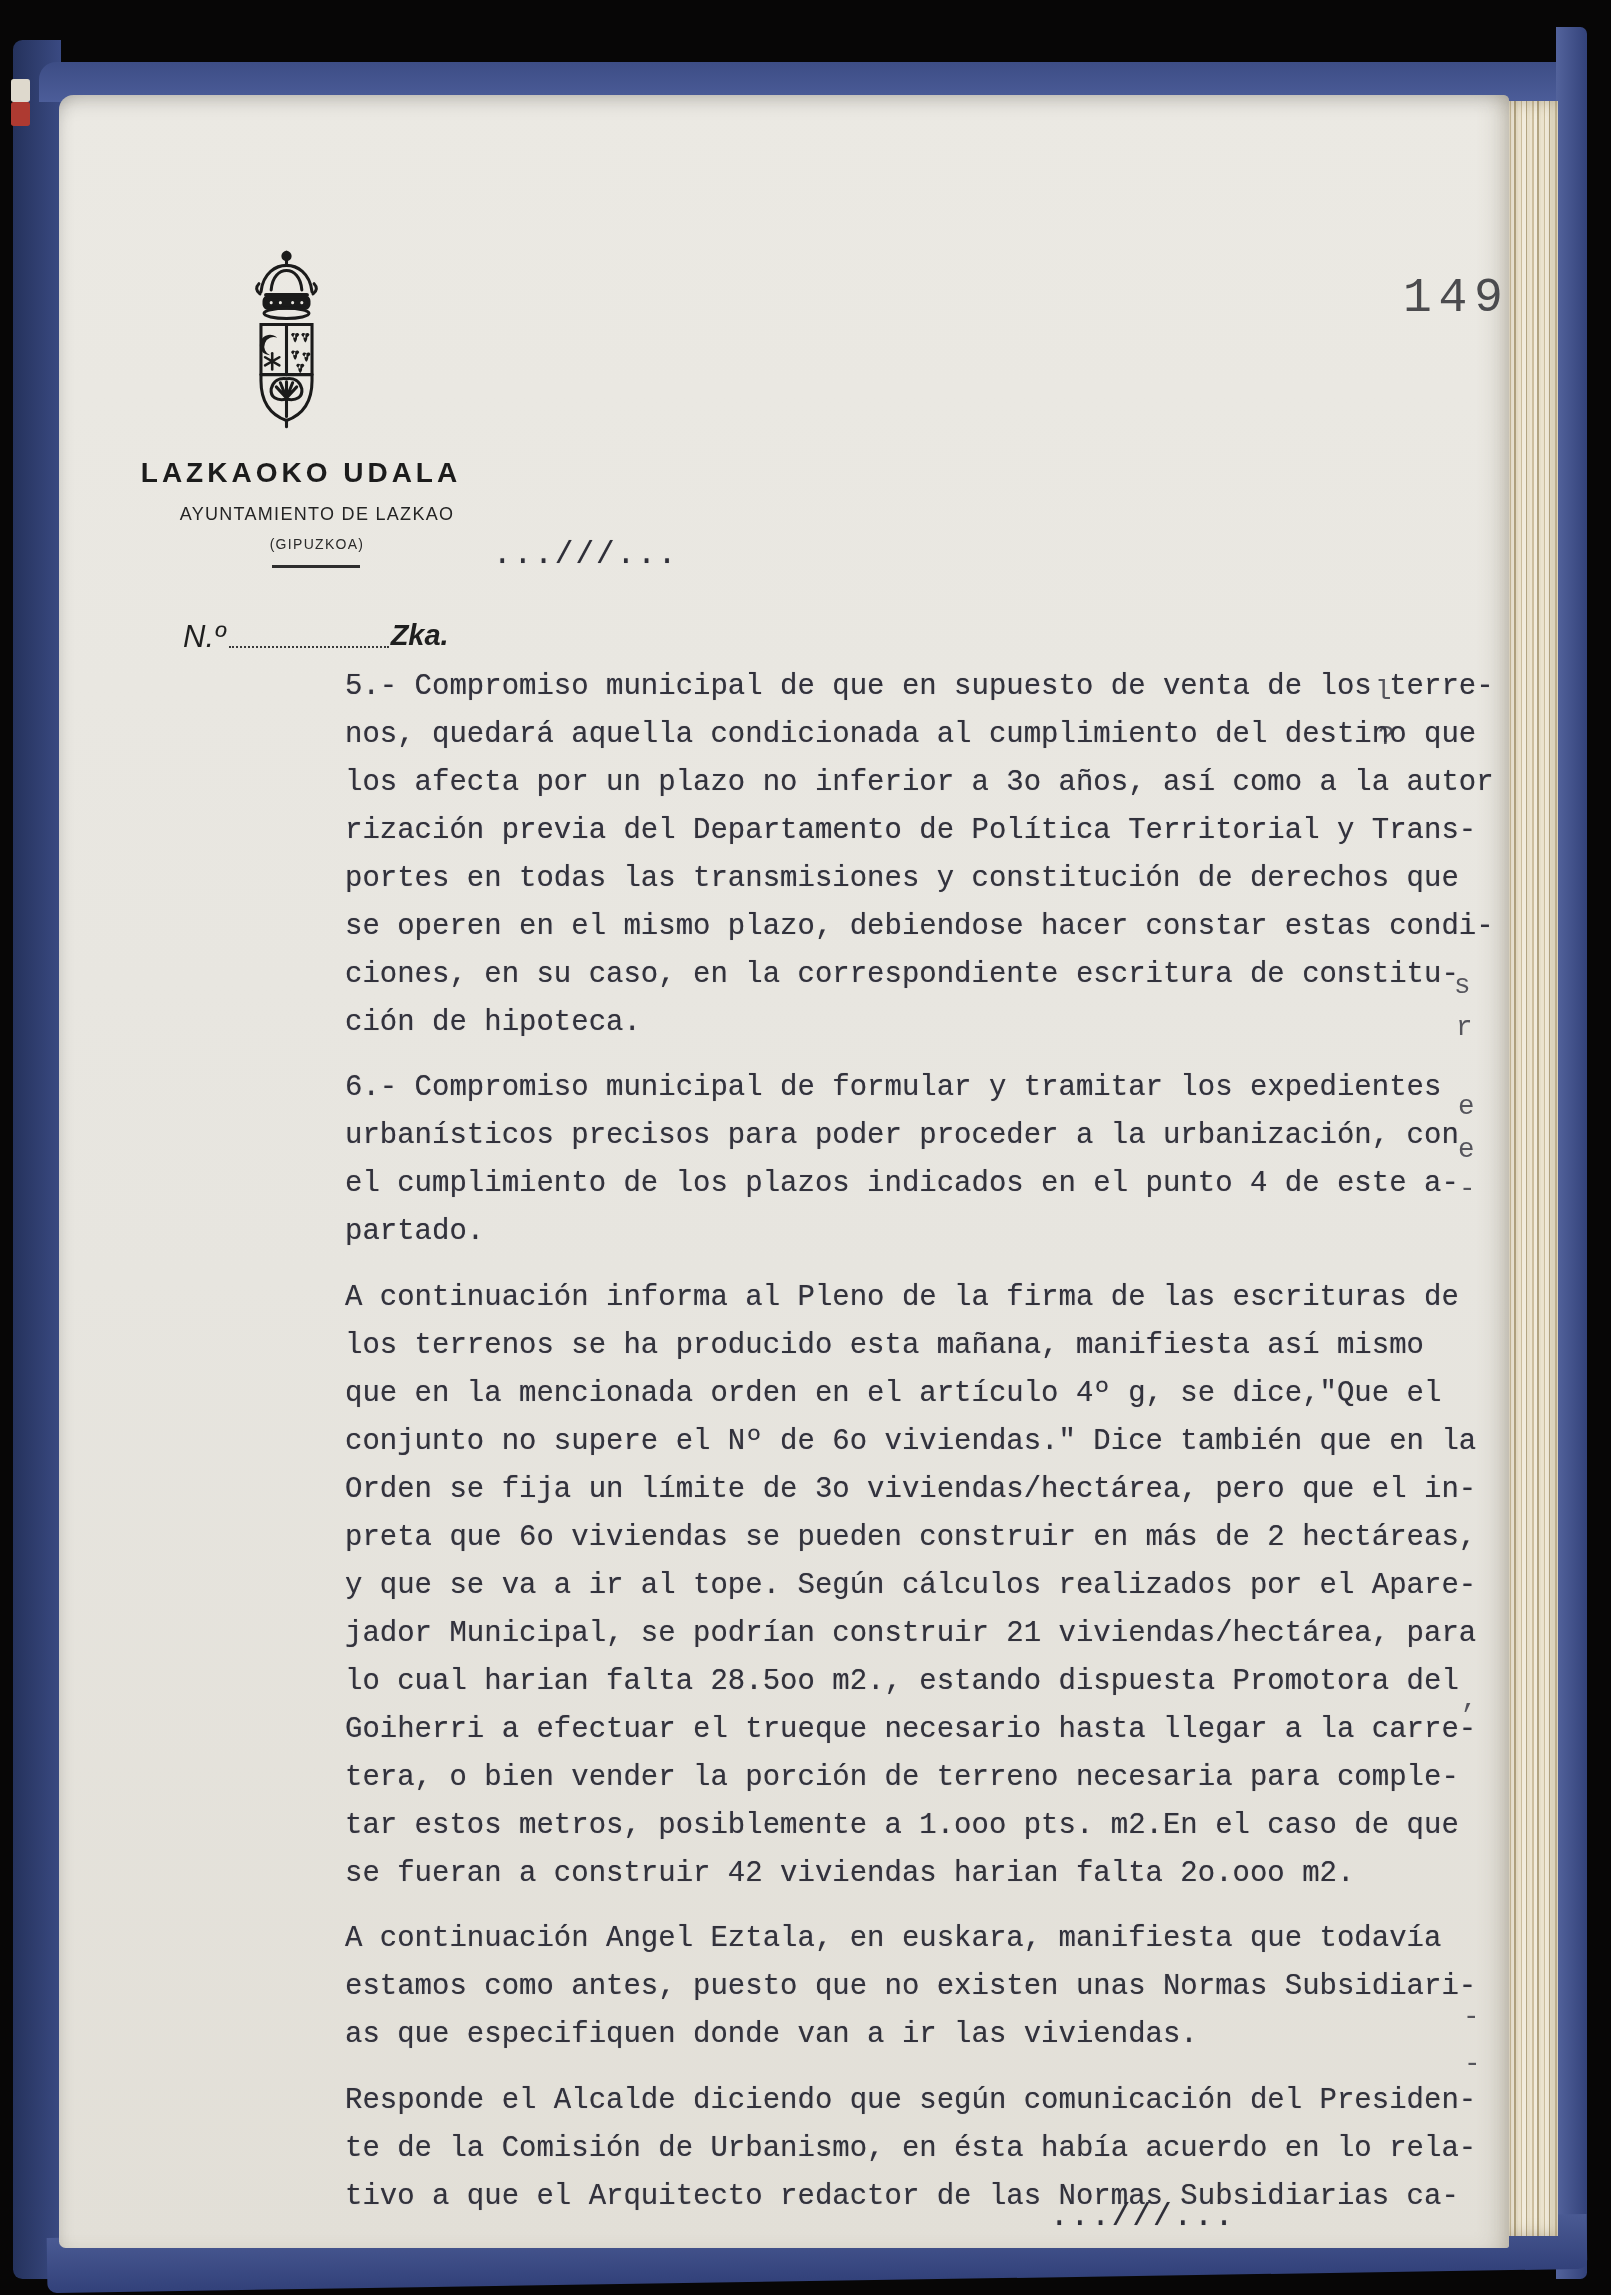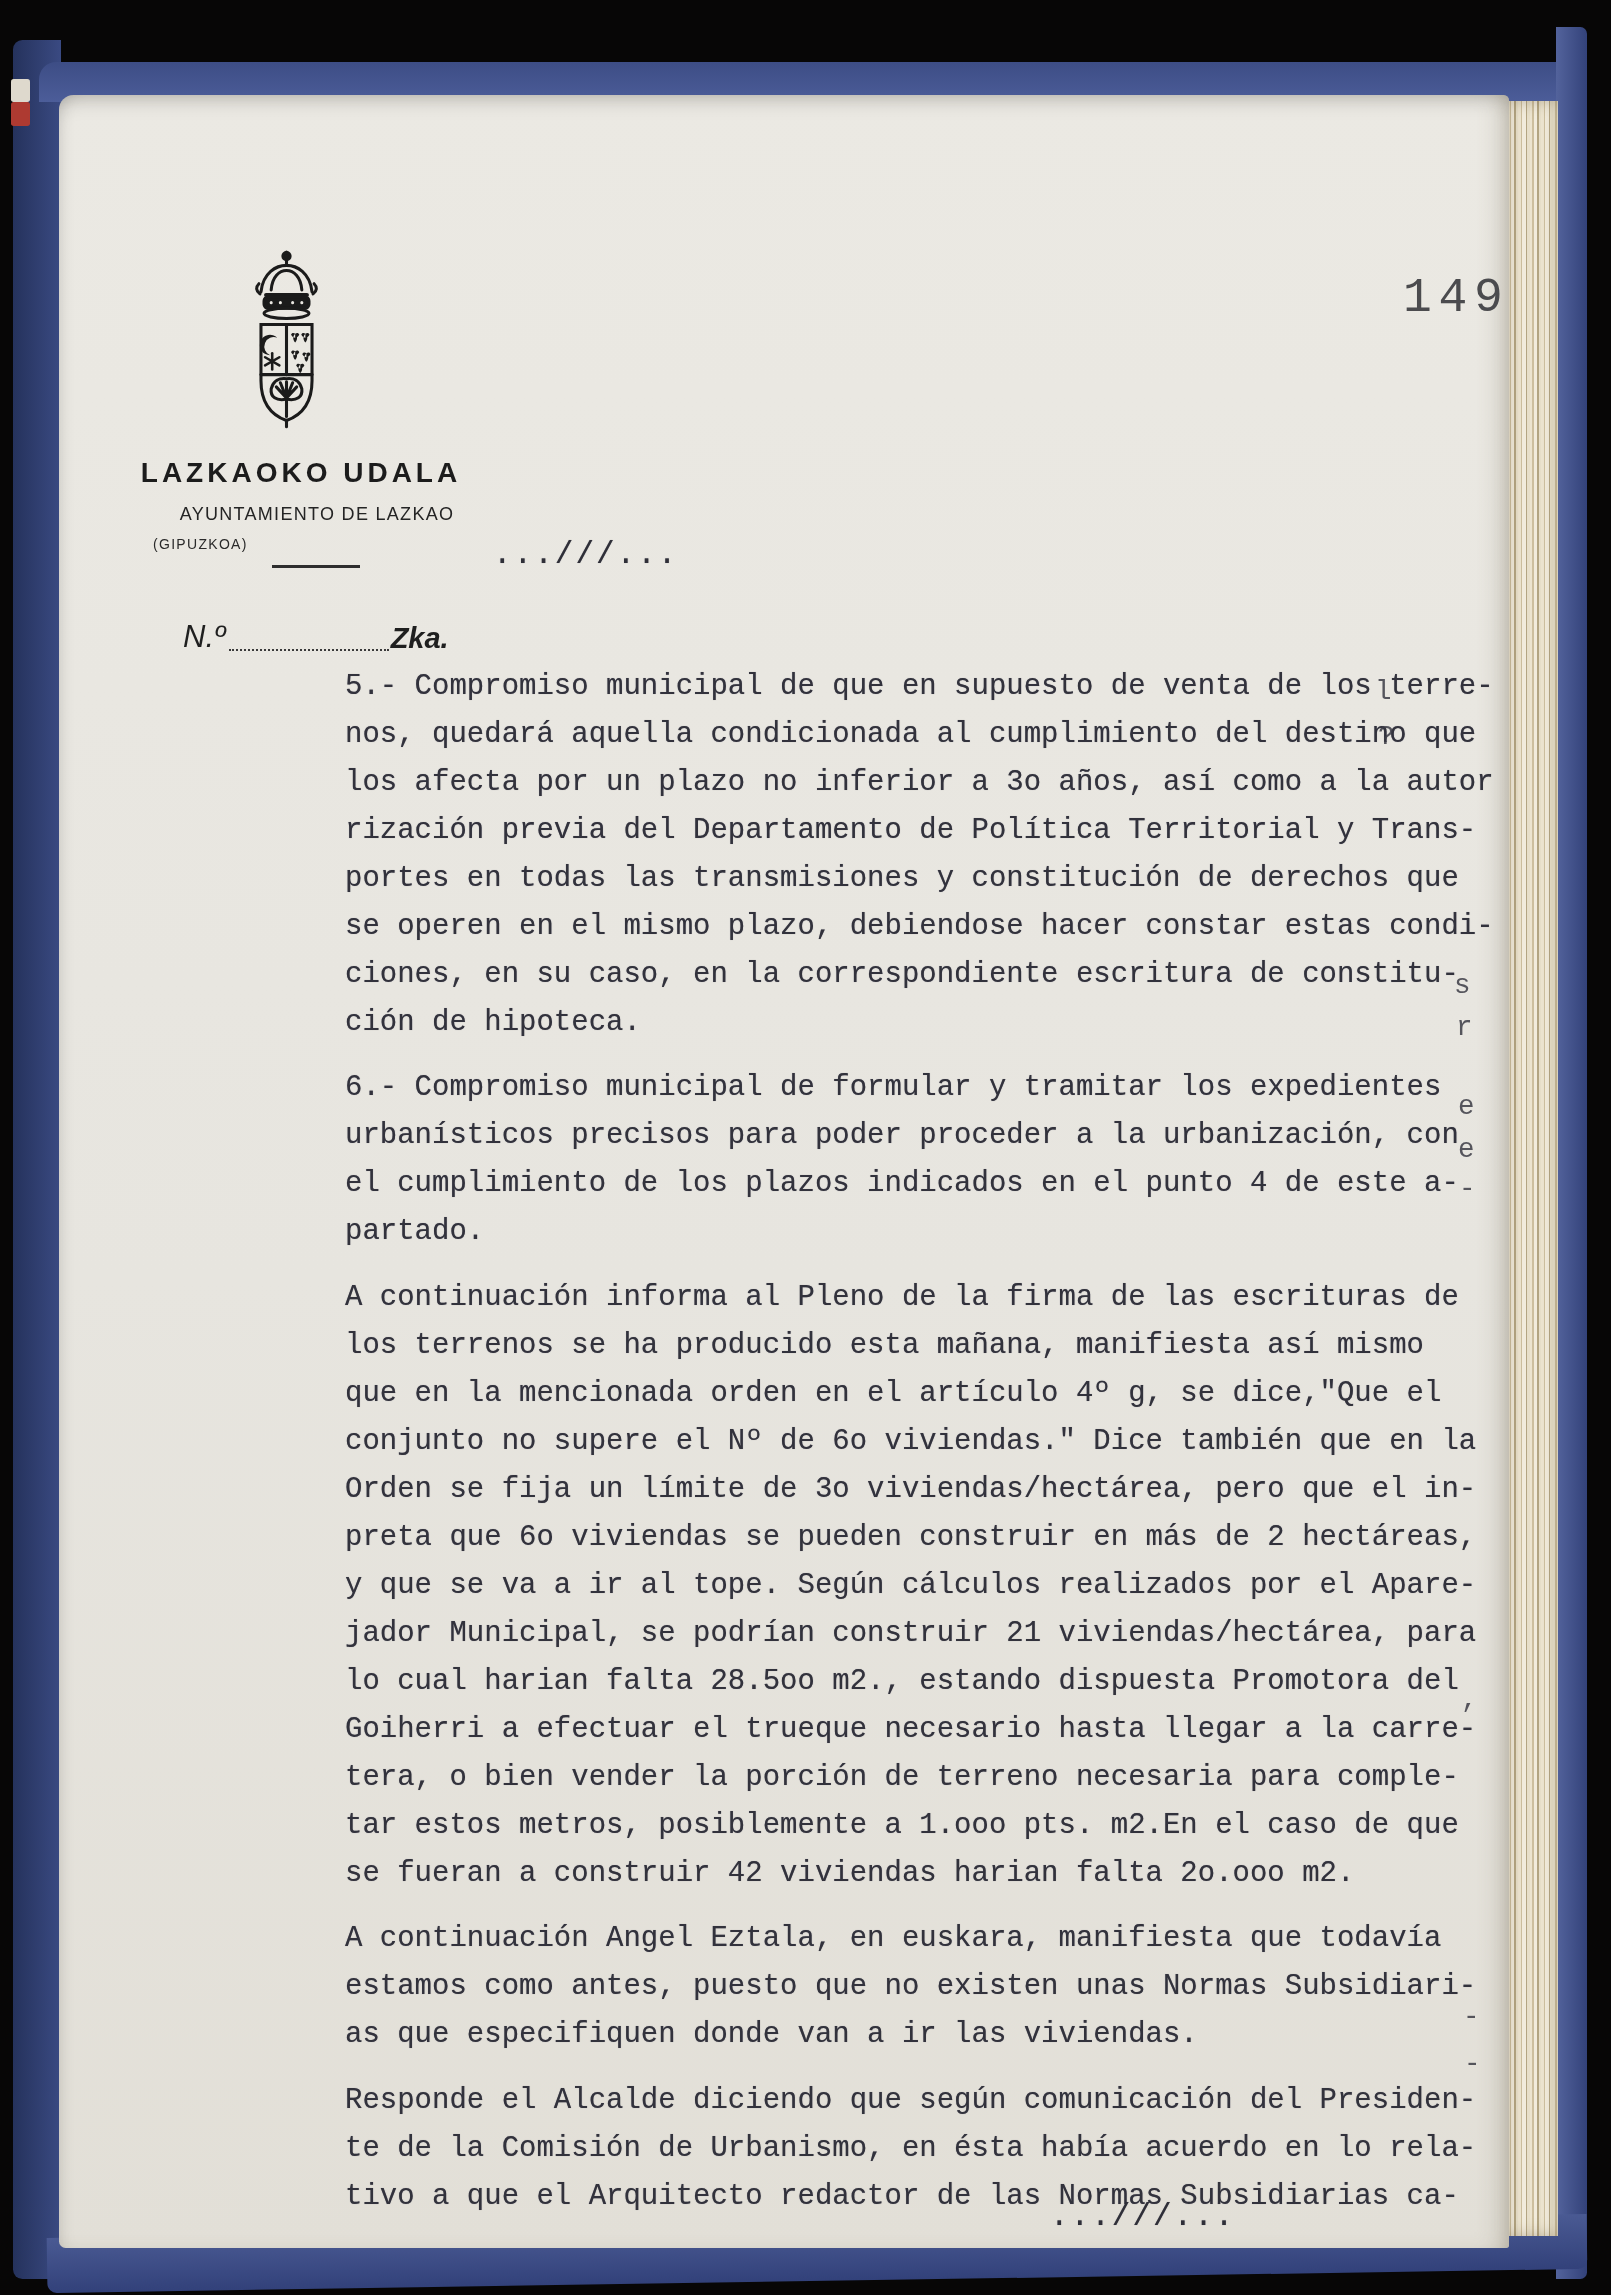--- a/index.html
+++ b/index.html
@@ -31,26 +31,26 @@
         box-shadow:inset -19px 0 27px -16px rgba(115,105,80,.45),
                    inset 0 14.7px 23px -14.7px rgba(0,0,0,.28),
                    inset 12px 0 20px -16px rgba(0,0,0,.18);}
 
   
   .coat{position:absolute;left:186px;top:153px;width:83px;height:194px;}
   .org-name{position:absolute;left:78px;top:362px;width:328px;text-align:center;
             font-size:28px;font-weight:bold;letter-spacing:4px;color:#1c1c1c;}
   .org-sub{position:absolute;left:94px;top:409px;width:328px;text-align:center;
            font-size:18px;letter-spacing:1.3px;color:#242424;}
-  .org-region{position:absolute;left:94px;top:441px;width:328px;text-align:left;
+  .org-region{position:absolute;left:94px;top:441px;width:328px;text-align:center;
               font-size:14px;letter-spacing:1.3px;color:#2a2a2a;}
   .region-underline{position:absolute;left:213px;top:470px;width:88px;height:3.4px;background:#2e2e2e;}
 
   .num-line{position:absolute;left:124px;top:524px;color:#1f1f1f;font-style:italic;
-            display:flex;align-items:flex-end;}
+            display:flex;}
   .num-label{font-size:31px;}
   .num-dots{display:inline-block;width:160px;height:27px;margin:0 1.3px 4px 4px;
             border-bottom:2.7px dotted #3a3a3a;}
   .num-suffix{font-size:29px;font-weight:700;}
 
   .page-number{position:absolute;left:1344px;top:176px;
                font-family:Liberation Mono, monospace;
                font-size:48px;letter-spacing:6.7px;color:#4b4b4e;}
 
   

